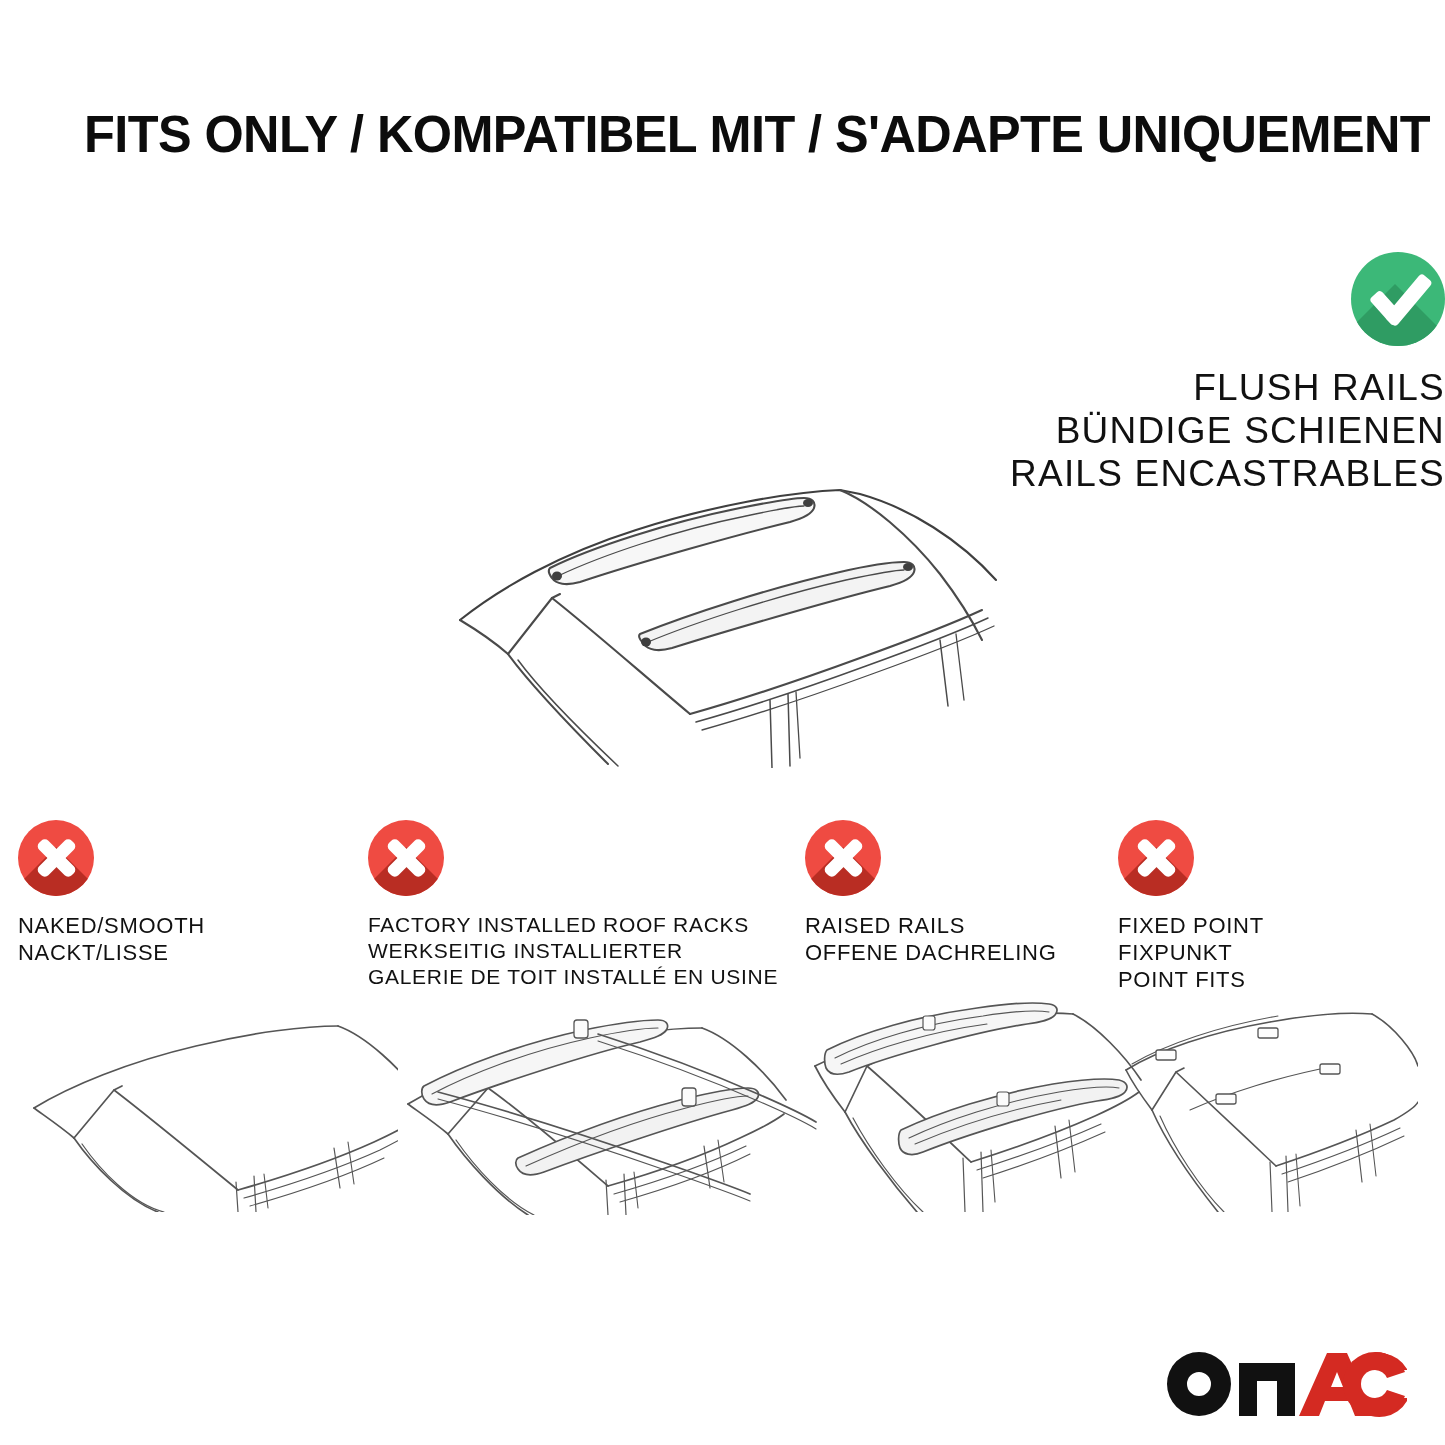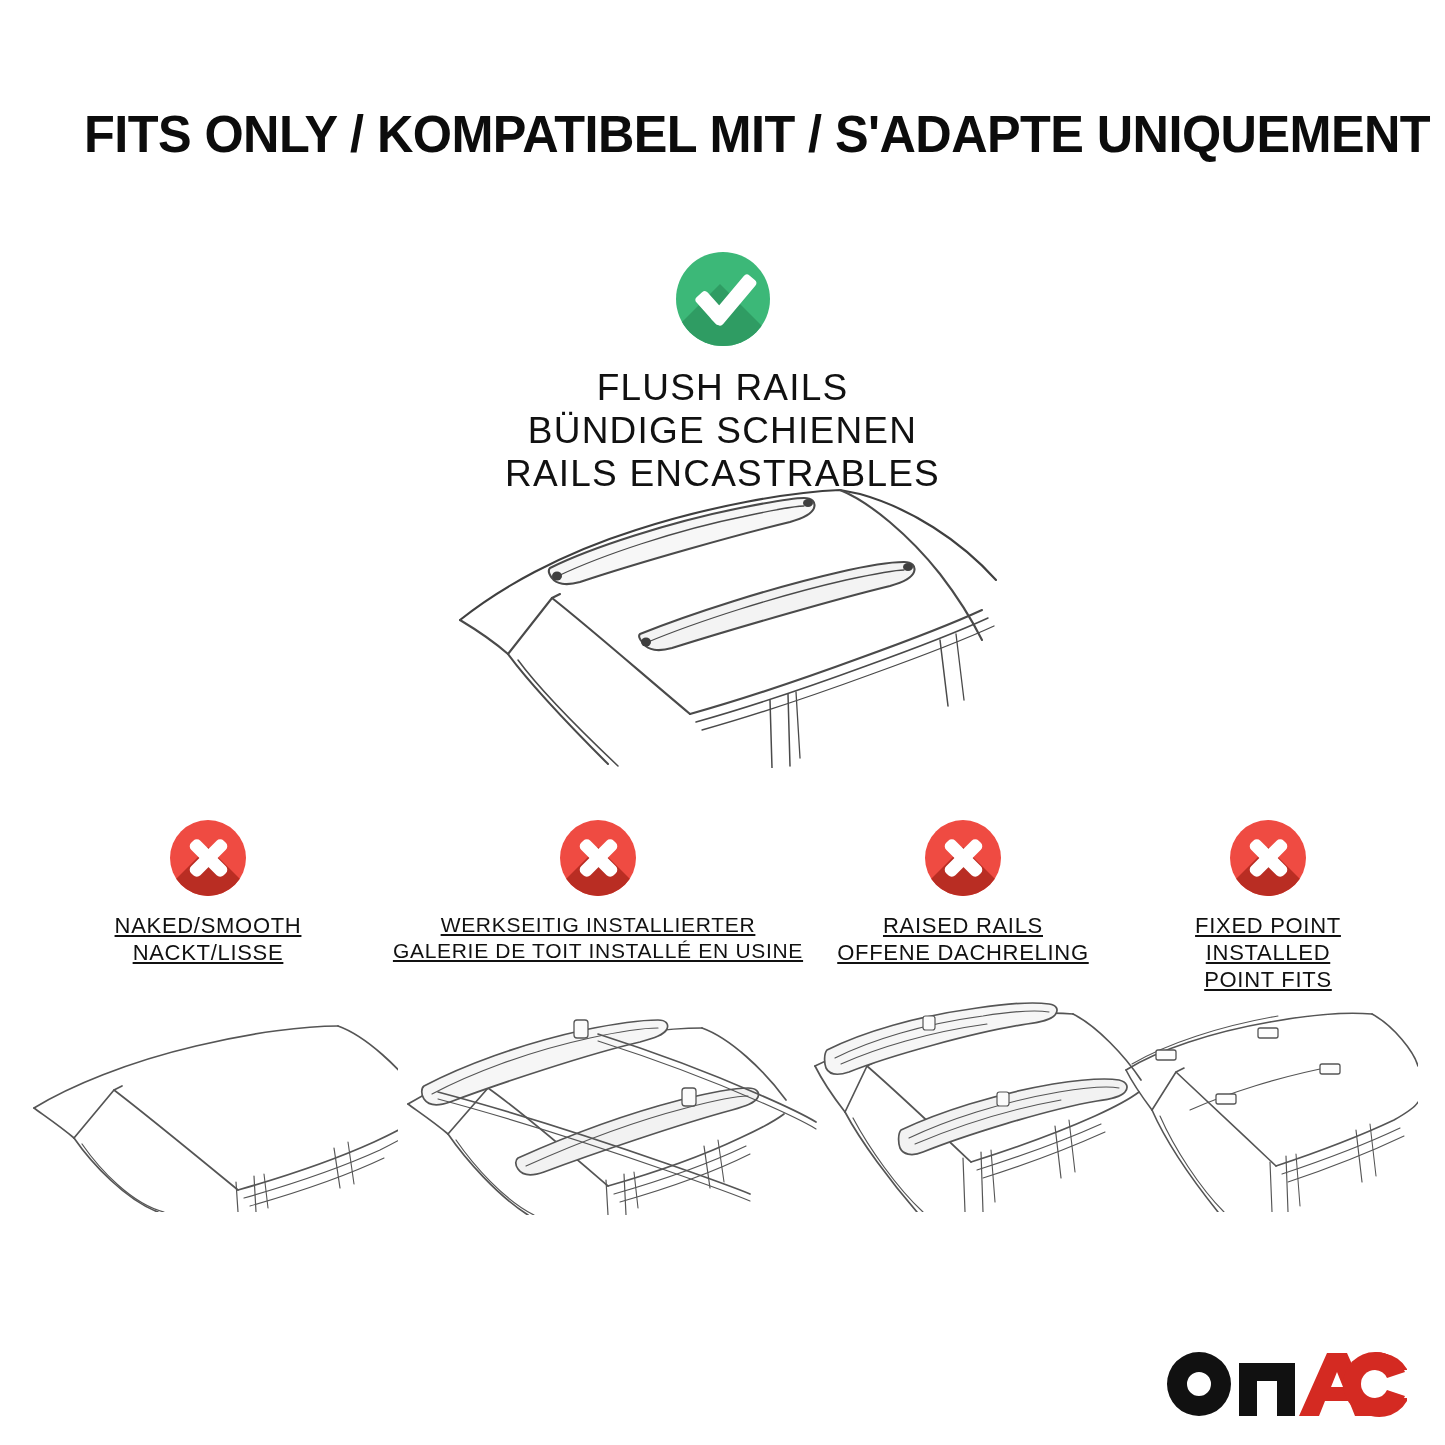--- a/index.html
+++ b/index.html
@@ -31,21 +31,21 @@
     transform: scaleX(0.97);
     transform-origin: left center;
   }
 
   
   .fits-block {
     position: absolute;
     left: 0;
     top: 252px;
     width: 1445px;
-    text-align: center;
+    text-align: right;
   }
   .badge {
     position: relative;
     display: inline-block;
     border-radius: 50%;
     overflow: hidden;
   }
   .badge-green {
     width: 94px;
     height: 94px;
@@ -109,22 +109,20 @@
   .cols {
     position: absolute;
     left: 0;
     top: 820px;
     width: 1445px;
     height: 420px;
   }
   .col {
     position: absolute;
     top: 0;
-    text-align: center;
-    text-decoration: underline;
   }
   .col-0 { left: 18px;   width: 380px; }
   .col-1 { left: 368px;  width: 460px; }
   .col-2 { left: 805px;  width: 316px; }
   .col-3 { left: 1118px; width: 300px; }
 
   .badge-red {
     width: 76px;
     height: 76px;
     background: #ef4b42;
@@ -284,20 +282,21 @@
 
   <div class="col col-1">
     <div class="badge badge-red">
       <div class="shadow"></div>
       <div class="xmark">
         <span class="x1"></span>
           <span class="x2"></span>
       </div>
     </div>
     <div class="col-label">
+      <div>FACTORY INSTALLED ROOF RACKS</div>
       <div>WERKSEITIG INSTALLIERTER</div>
       <div>GALERIE DE TOIT INSTALLÉ EN USINE</div>
     </div>
     <div class="col-art">
       <svg viewBox="0 0 460 215" width="460" height="215" fill="none" stroke="#555" stroke-width="1.7" stroke-linecap="round" stroke-linejoin="round">
 
         <path d="M40 104 C 76 82, 134 60, 200 46 C 254 34, 302 28, 334 28"></path>
         <path d="M334 28 C 362 38, 396 70, 418 100"></path>
         <path d="M40 104 C 48 110, 66 122, 80 134"></path>
         <path d="M80 134 L 120 88 L 128 84"></path>
@@ -383,21 +382,21 @@
   <div class="col col-3">
     <div class="badge badge-red">
       <div class="shadow"></div>
       <div class="xmark">
         <span class="x1"></span>
           <span class="x2"></span>
       </div>
     </div>
     <div class="col-label">
       <div>FIXED POINT</div>
-      <div>INSTALLED</div>
+      <div>FIXPUNKT</div>
       <div>POINT FITS</div>
     </div>
     <div class="col-art">
       <svg viewBox="0 0 300 210" width="300" height="210" fill="none" stroke="#555" stroke-width="1.6" stroke-linecap="round" stroke-linejoin="round">
         <path d="M8 68 C 40 48, 94 30, 152 20 C 196 12, 232 10, 254 12"></path>
         <path d="M254 12 C 276 24, 296 50, 300 64"></path>
         <path d="M8 68 C 12 76, 22 92, 34 108"></path>
         <path d="M34 108 L 58 70 L 66 66"></path>
         <path d="M58 70 C 86 96, 124 132, 158 164"></path>
         <path d="M34 108 C 48 140, 76 180, 100 210"></path>

